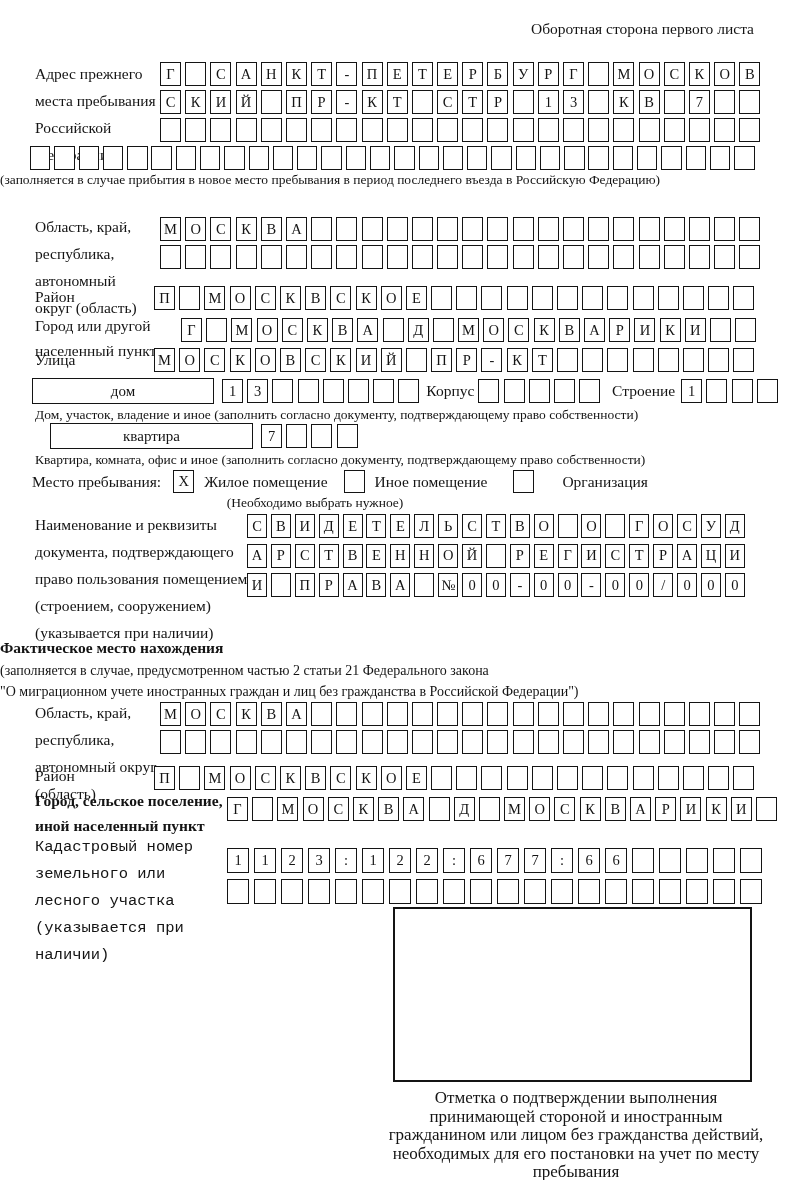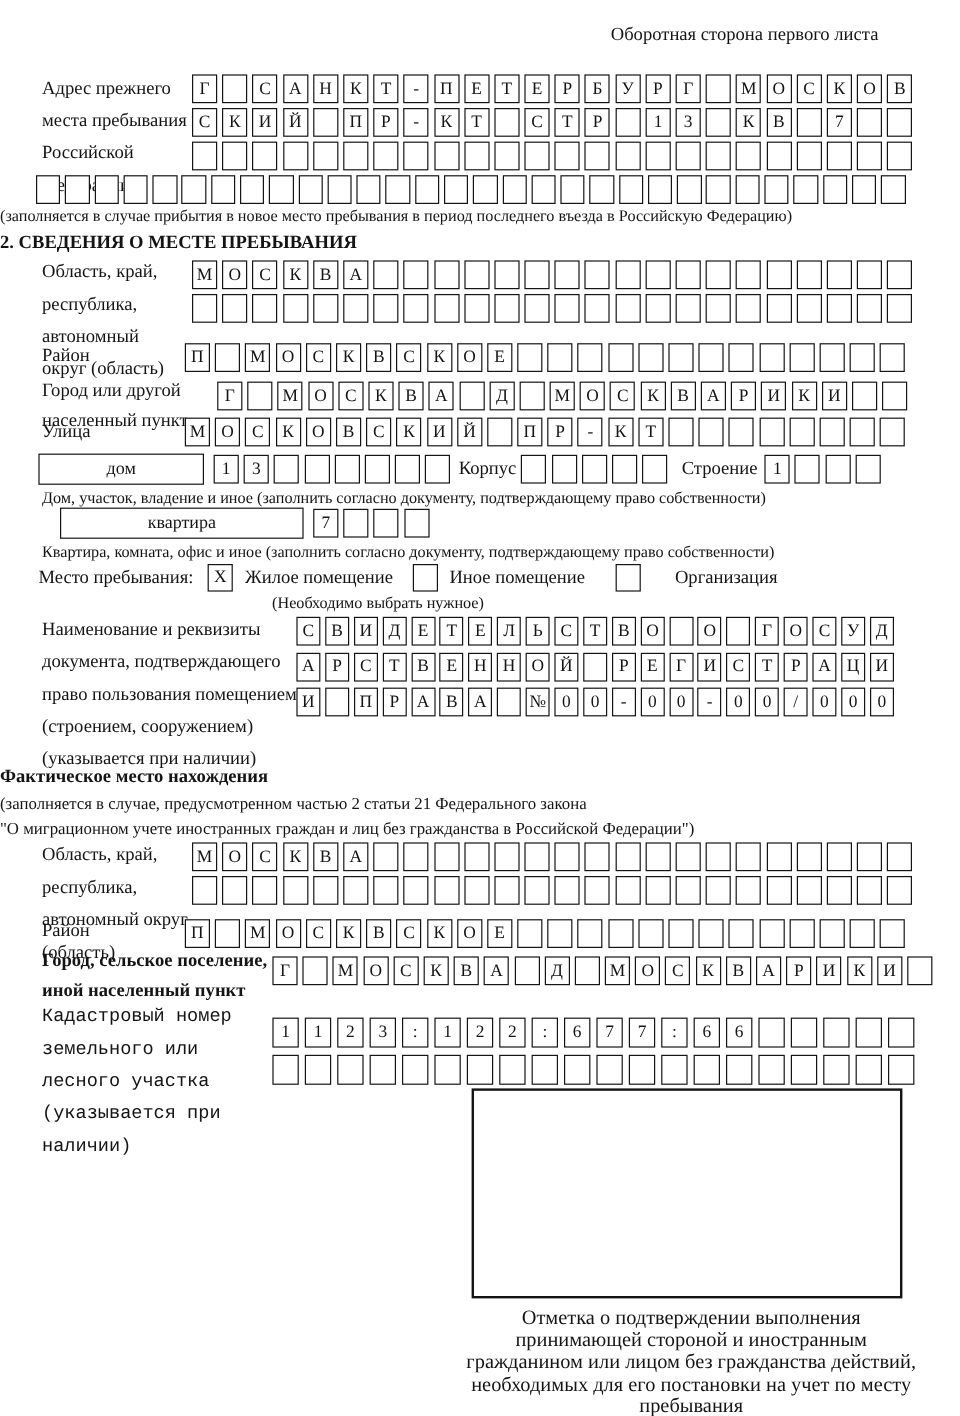--- a/index.html
+++ b/index.html
@@ -53,21 +53,21 @@
   .mark-box {
     box-sizing:border-box; border:2px solid #141414; background:#fff;
   }
   .mark-note { font-size:17px; line-height:18.5px; text-align:center; }
 </style>
 </head>
 <body>
 
 <div class="page">
 
-  <div class="abs" style="top:20px; right:68px; font-size:15.5px;">Оборотная сторона первого листа</div>
+  <div class="abs" style="top:20px; right:46px; font-size:15.5px;">Оборотная сторона первого листа</div>
 
   <div class="abs lbl" style="top:60px; left:35px; width:132px;">Адрес прежнего места пребывания в Российской Федерации</div>
   <div class="abs stack" style="top:62px; left:160px;">
     <div class="cells">
         <div class="cell">Г</div>
         <div class="cell"></div>
         <div class="cell">С</div>
         <div class="cell">А</div>
         <div class="cell">Н</div>
         <div class="cell">К</div>
@@ -170,21 +170,20 @@
       <div class="cell"></div>
       <div class="cell"></div>
       <div class="cell"></div>
       <div class="cell"></div>
       <div class="cell"></div>
       <div class="cell"></div>
       <div class="cell"></div>
     </div>
   <div class="abs caption center" style="top:172px;">(заполняется в случае прибытия в новое место пребывания в период последнего въезда в Российскую Федерацию)</div>
 
-  <div class="abs center bold" style="top:194px; font-size:15.5px;">2. СВЕДЕНИЯ О МЕСТЕ ПРЕБЫВАНИЯ</div>
 
   <div class="abs lbl" style="top:213px; left:35px; width:114px;">Область, край, республика, автономный округ (область)</div>
   <div class="abs stack" style="top:217px; left:160px;">
     <div class="cells">
         <div class="cell">М</div>
         <div class="cell">О</div>
         <div class="cell">С</div>
         <div class="cell">К</div>
         <div class="cell">В</div>
         <div class="cell">А</div>
@@ -312,21 +311,21 @@
       <div class="cell"></div>
       <div class="cell"></div>
       <div class="cell"></div>
       <div class="cell"></div>
       <div class="cell"></div>
       <div class="cell"></div>
       <div class="cell"></div>
     </div>
 
   <div class="abs flexrow" style="top:378px; left:32px;">
-    <div class="named-rect" style="width:138px;">дом</div>
+    <div class="named-rect" style="width:182px;">дом</div>
     <div class="cells small-gap">
         <div class="cell">1</div>
         <div class="cell">3</div>
         <div class="cell"></div>
         <div class="cell"></div>
         <div class="cell"></div>
         <div class="cell"></div>
         <div class="cell"></div>
         <div class="cell"></div>
       </div>

